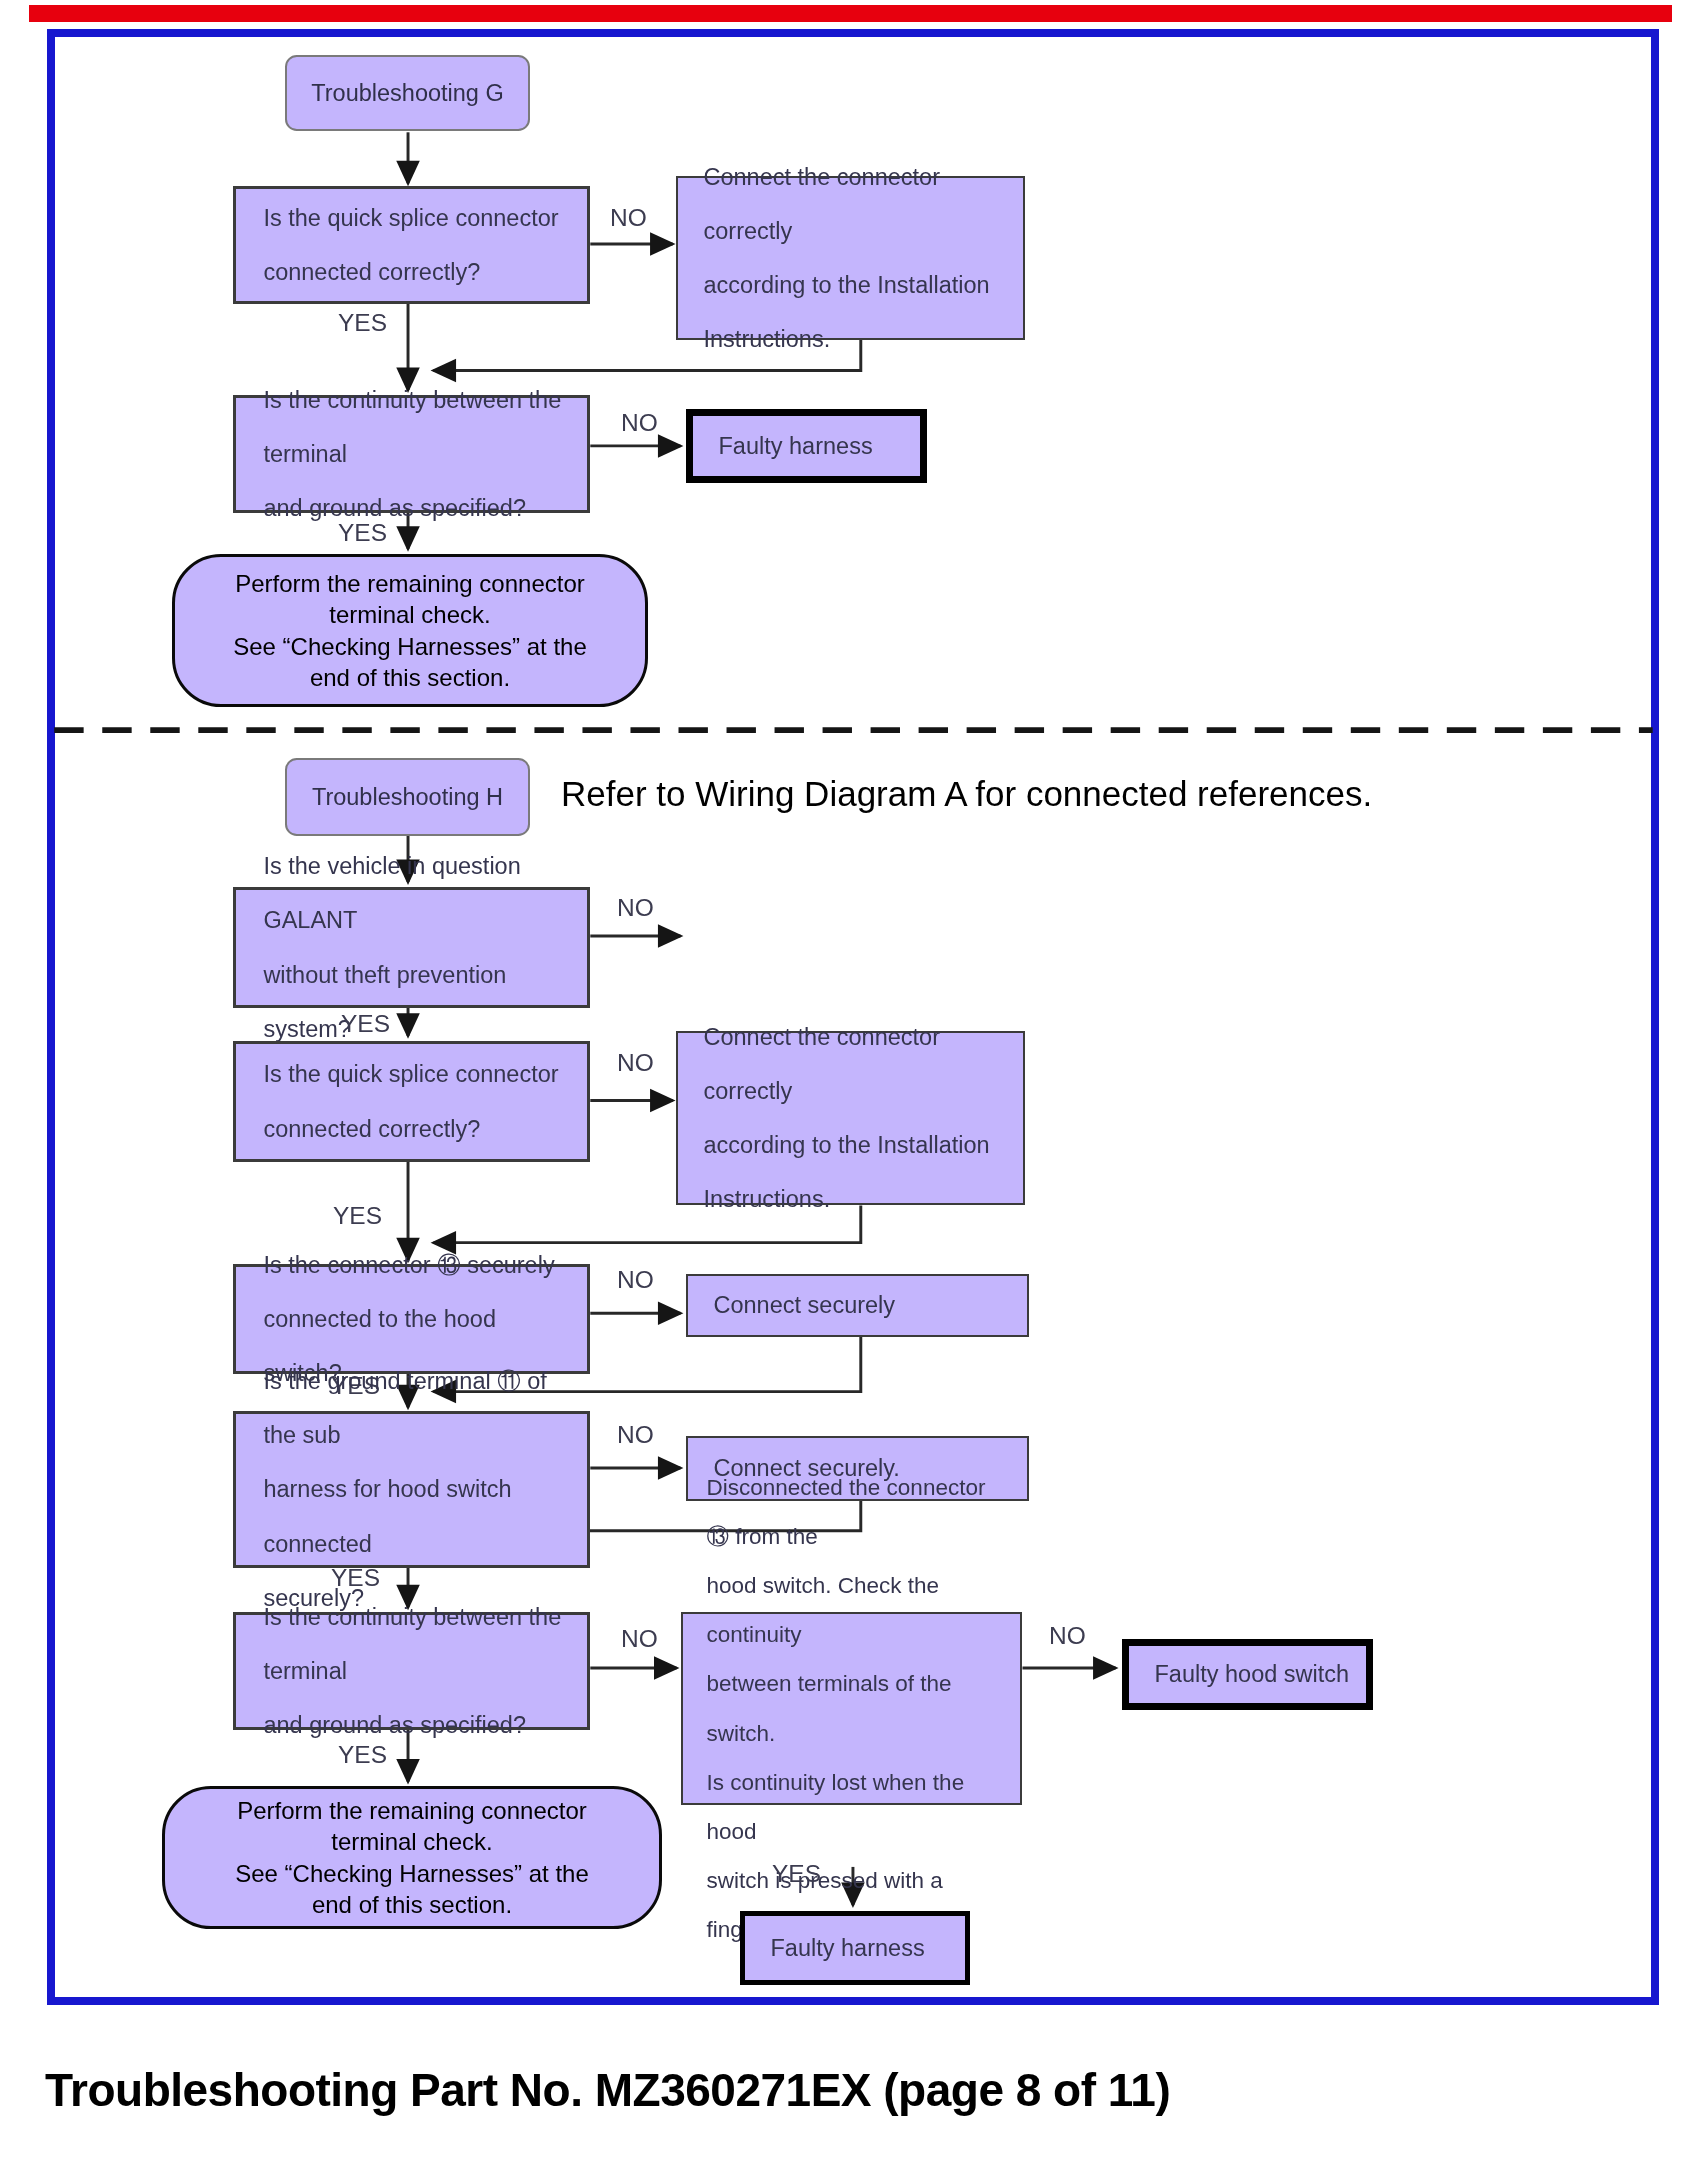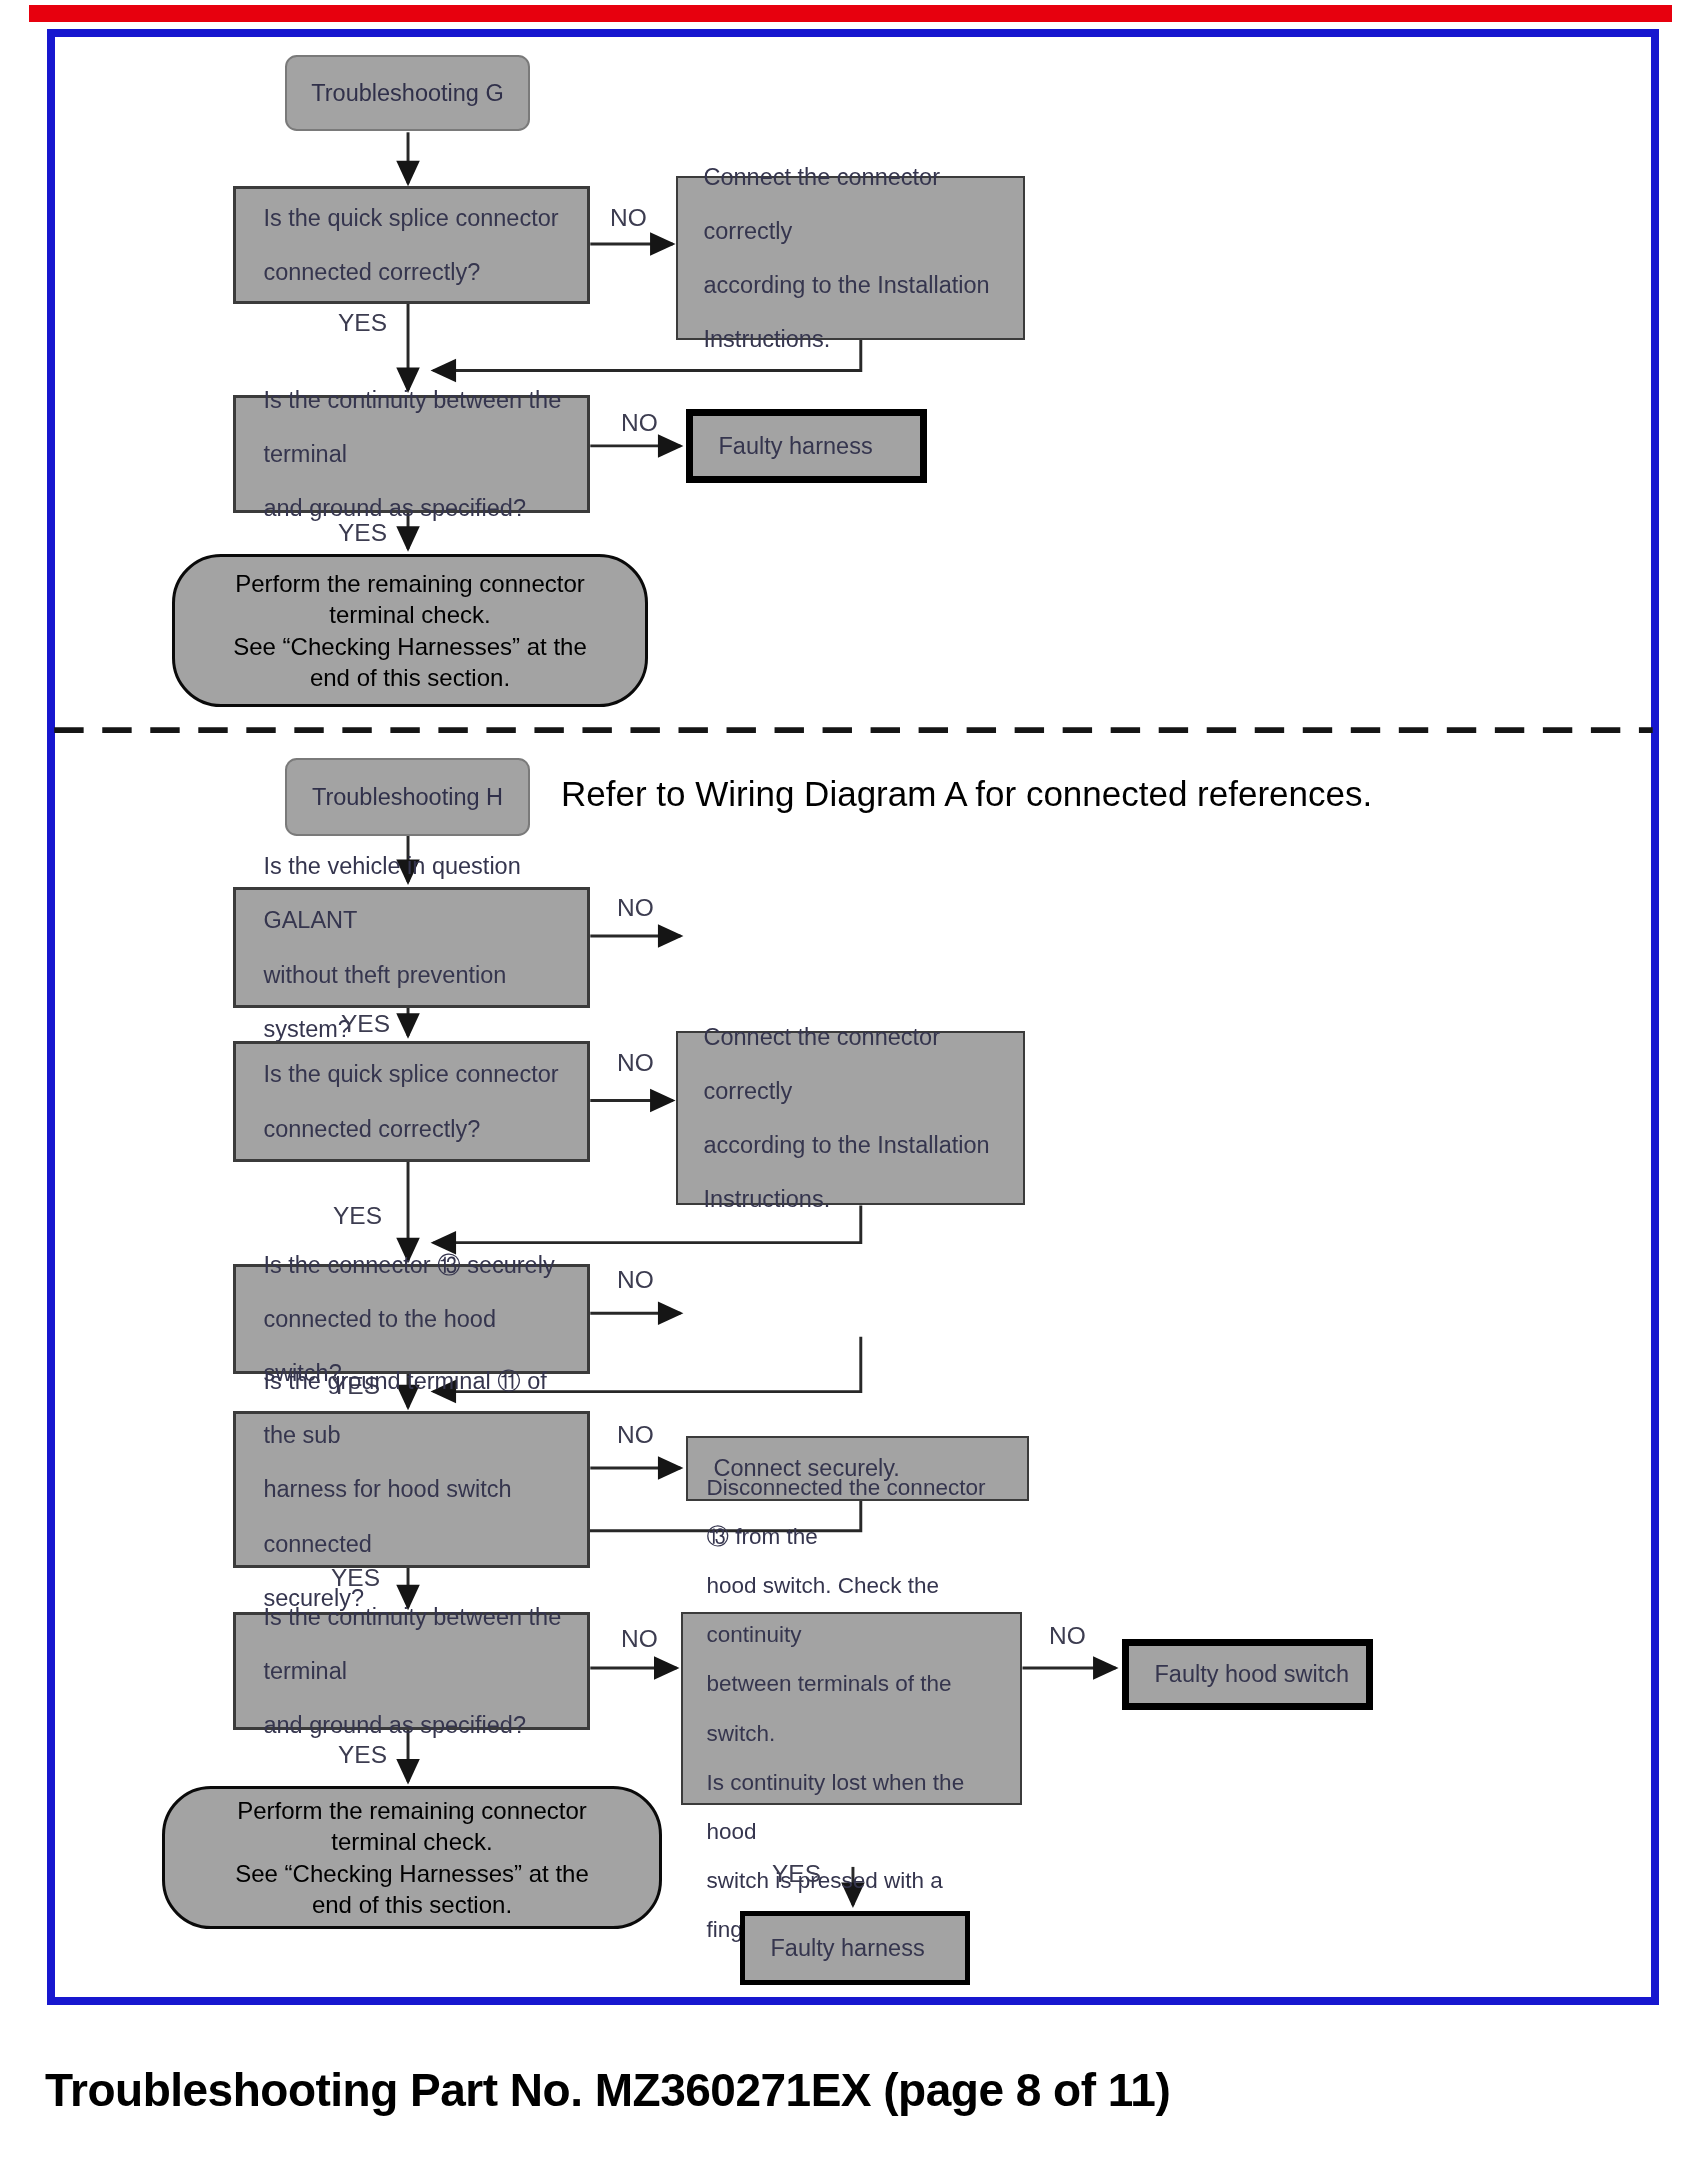--- a/index.html
+++ b/index.html
@@ -5,21 +5,21 @@
   html,body { margin:0; padding:0; background:#ffffff; }
   .page {
     position:relative; width:1701px; height:2157px; background:#ffffff;
     font-family:"Liberation Sans","DejaVu Sans",sans-serif; overflow:hidden;
   }
   .redbar { position:absolute; left:29px; top:4.9px; width:1643px; height:16.7px; background:#e7000e; }
   .frame  { position:absolute; left:47px; top:29px; width:1612px; height:1976px;
             border:8.8px solid #1717cf; box-sizing:border-box; background:#ffffff; }
   svg.wires { position:absolute; left:0; top:0; width:1701px; height:2157px; pointer-events:none; }
   svg.wires path.c { stroke:#282828; stroke-width:3; fill:none; }
-  .node { position:absolute; box-sizing:border-box; background:#a3a3a3; color:#35354e;
+  .node { position:absolute; box-sizing:border-box; background:#c4b5fd; color:#35354e;
           white-space:pre-line; display:flex; align-items:center; }
   .decision  { border:3.9px solid #3b3b3b; font-size:23.5px; line-height:2.3; padding:0 11.8px 0 27.4px; }
   .action    { border:2.9px solid #3b3b3b; font-size:23.5px; line-height:2.3; padding:0 11.8px 0 25.5px; }
   .action.lines5 { font-size:22.5px; line-height:2.18; padding-left:23.5px; }
   .result    { border:7.8px solid #000; font-size:23.5px; padding:0 9.8px 0 25.5px; }
   .result.thin { border-width:5.9px; }
   .startnode { border:2.9px solid #7a7a7a; border-radius:11.8px; font-size:23.5px;
                justify-content:center; padding:0; color:#30304a; }
   .gonode    { border:2.9px solid #4a4a4a; border-radius:13.7px; font-size:23.5px; padding:0 9.8px 0 33px; }
   .terminator{ border:3.9px solid #0a0a0a; border-radius:49px; font-size:24px; line-height:1.3;
@@ -110,20 +110,21 @@
   <div class="lbl" style="left:617px;top:1049px">NO</div>
   <div class="node action" style="left:676px;top:1031px;width:349px;height:174px">Connect the connector correctly
 according to the Installation
 Instructions.</div>
 
   <div class="lbl" style="left:333px;top:1202px">YES</div>
 
   <div class="node decision" style="left:233px;top:1264px;width:357px;height:110px">Is the connector ⑬ securely
 connected to the hood switch?</div>
   <div class="lbl" style="left:617px;top:1266px">NO</div>
+  <div class="node action" style="left:686px;top:1274px;width:343px;height:63px">Connect securely</div>
 
   <div class="lbl" style="left:331px;top:1372px">YES</div>
 
   <div class="node decision" style="left:233px;top:1411px;width:357px;height:157px">Is the ground terminal ⑪ of the sub
 harness for hood switch connected
 securely?</div>
   <div class="lbl" style="left:617px;top:1421px">NO</div>
   <div class="node action" style="left:686px;top:1436px;width:343px;height:65px">Connect securely.</div>
 
   <div class="lbl" style="left:331px;top:1564px">YES</div>

